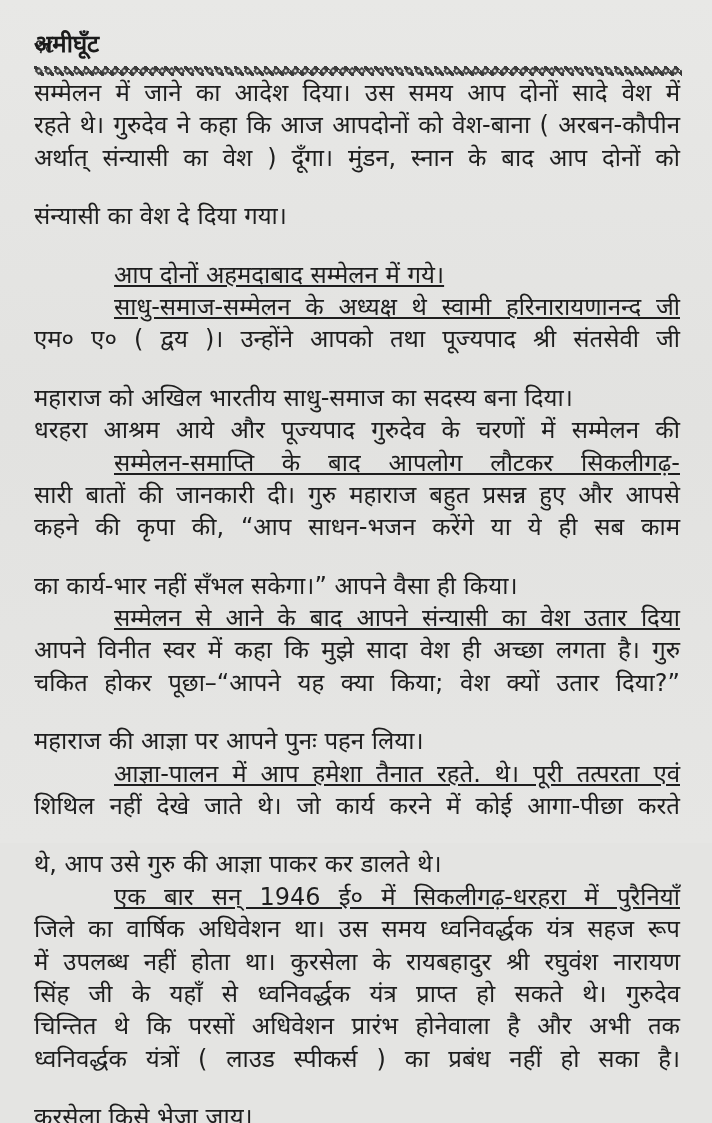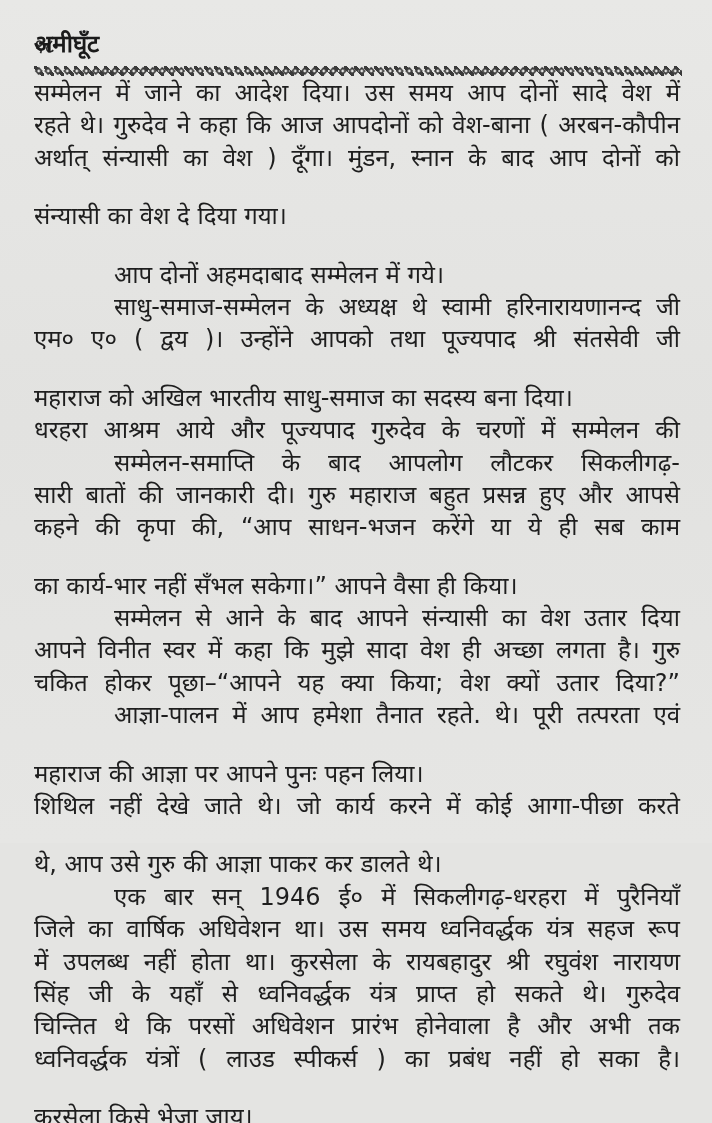--- a/index.html
+++ b/index.html
@@ -72,20 +72,21 @@
     .line {
       display: block;
       white-space: nowrap;
       text-align: justify;
       text-align-last: justify;
       height: 32.4px;
       overflow: visible;
     }
     .line.indent {
       padding-left: 80px;
+      text-decoration: underline;
     }
     .line.last {
       text-align-last: left;
       margin-top: 26px;
     }
   </style>
 </head>
 <body>
 
 <div class="page">
@@ -116,22 +117,22 @@
       <span class="line">एम० ए० ( द्वय )। उन्होंने आपको तथा पूज्यपाद श्री संतसेवी जी</span>
       <span class="line last">महाराज को अखिल भारतीय साधु-समाज का सदस्य बना दिया।</span>
       <span class="line">धरहरा आश्रम आये और पूज्यपाद गुरुदेव के चरणों में सम्मेलन की</span>
       <span class="line indent">सम्मेलन-समाप्ति के बाद आपलोग लौटकर सिकलीगढ़-</span>
       <span class="line">सारी बातों की जानकारी दी। गुरु महाराज बहुत प्रसन्न हुए और आपसे</span>
       <span class="line">कहने की कृपा की, “आप साधन-भजन करेंगे या ये ही सब काम</span>
       <span class="line last">का कार्य-भार नहीं सँभल सकेगा।” आपने वैसा ही किया।</span>
       <span class="line indent">सम्मेलन से आने के बाद आपने संन्यासी का वेश उतार दिया</span>
       <span class="line">आपने विनीत स्वर में कहा कि मुझे सादा वेश ही अच्छा लगता है। गुरु</span>
       <span class="line">चकित होकर पूछा–“आपने यह क्या किया; वेश क्यों उतार दिया?”</span>
+      <span class="line last">महाराज की आज्ञा पर आपने पुनः पहन लिया।</span>
       <span class="line indent">आज्ञा-पालन में आप हमेशा तैनात रहते. थे। पूरी तत्परता एवं</span>
-      <span class="line last">महाराज की आज्ञा पर आपने पुनः पहन लिया।</span>
       <span class="line">शिथिल नहीं देखे जाते थे। जो कार्य करने में कोई आगा-पीछा करते</span>
       <span class="line last">थे, आप उसे गुरु की आज्ञा पाकर कर डालते थे।</span>
       <span class="line indent">एक बार सन् 1946 ई० में सिकलीगढ़-धरहरा में पुरैनियाँ</span>
       <span class="line">जिले का वार्षिक अधिवेशन था। उस समय ध्वनिवर्द्धक यंत्र सहज रूप</span>
       <span class="line">में उपलब्ध नहीं होता था। कुरसेला के रायबहादुर श्री रघुवंश नारायण</span>
       <span class="line">सिंह जी के यहाँ से ध्वनिवर्द्धक यंत्र प्राप्त हो सकते थे। गुरुदेव</span>
       <span class="line">चिन्तित थे कि परसों अधिवेशन प्रारंभ होनेवाला है और अभी तक</span>
       <span class="line">ध्वनिवर्द्धक यंत्रों ( लाउड स्पीकर्स ) का प्रबंध नहीं हो सका है।</span>
       <span class="line last">कुरसेला किसे भेजा जाय।</span>
       <span class="line indent">आपने गुरुदेव से निवेदन किया कि मैं चला जाऊँगा और ले</span>

